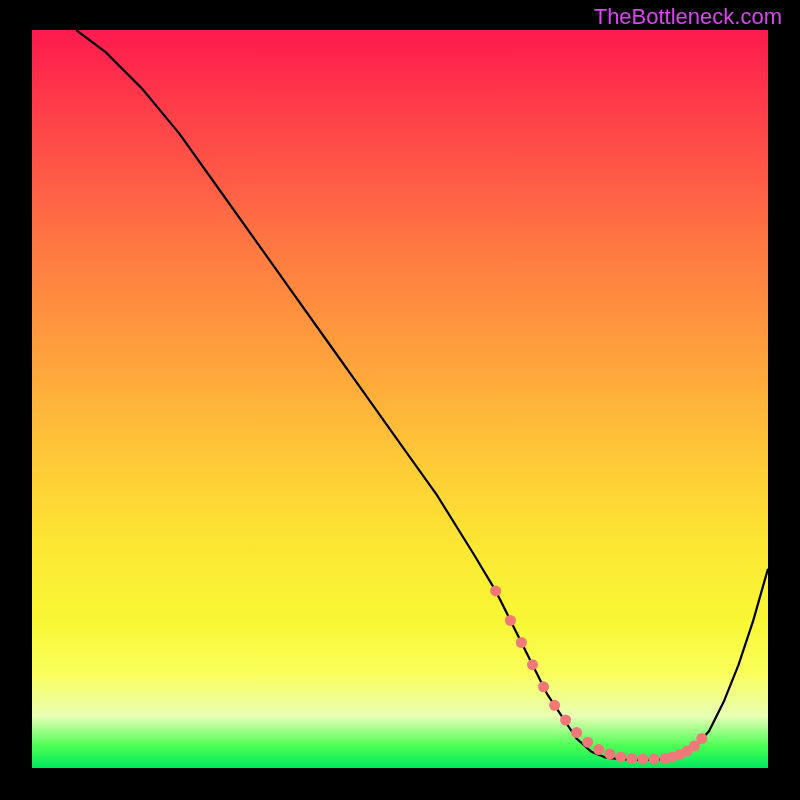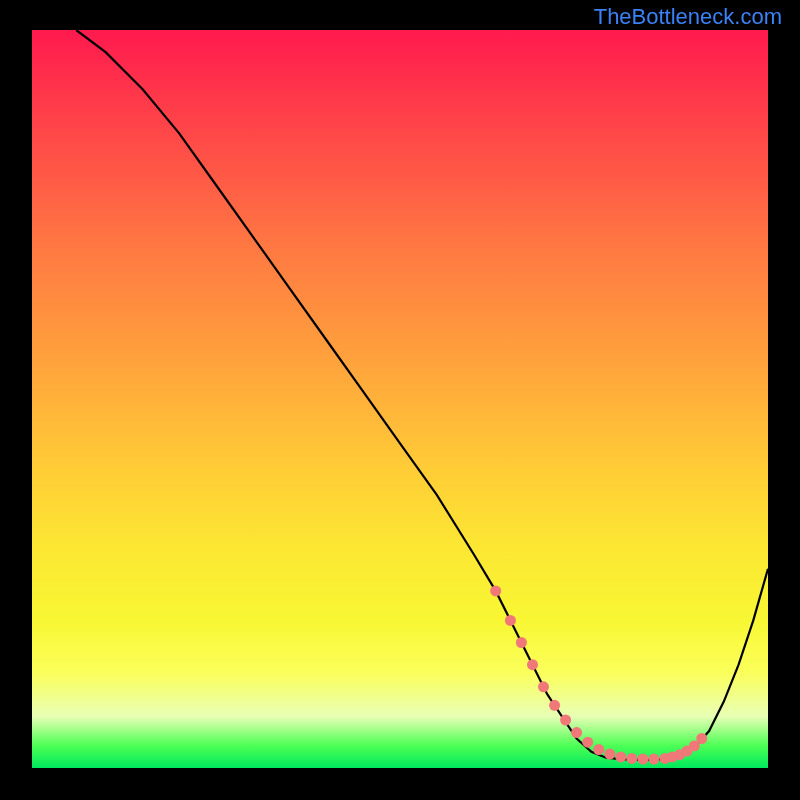--- a/index.html
+++ b/index.html
@@ -7,21 +7,21 @@
     width: 800px;
     height: 800px;
     background: #000;
     position: relative;
     font-family: Arial, sans-serif;
   }
   .watermark {
     position: absolute;
     top: 4px;
     right: 18px;
-    color: #3b82f6;
+    color: #d946ef;
     font-size: 22px;
     font-weight: normal;
     z-index: 10;
   }
   .plot-area {
     position: absolute;
     left: 32px;
     top: 30px;
     width: 736px;
     height: 738px;

